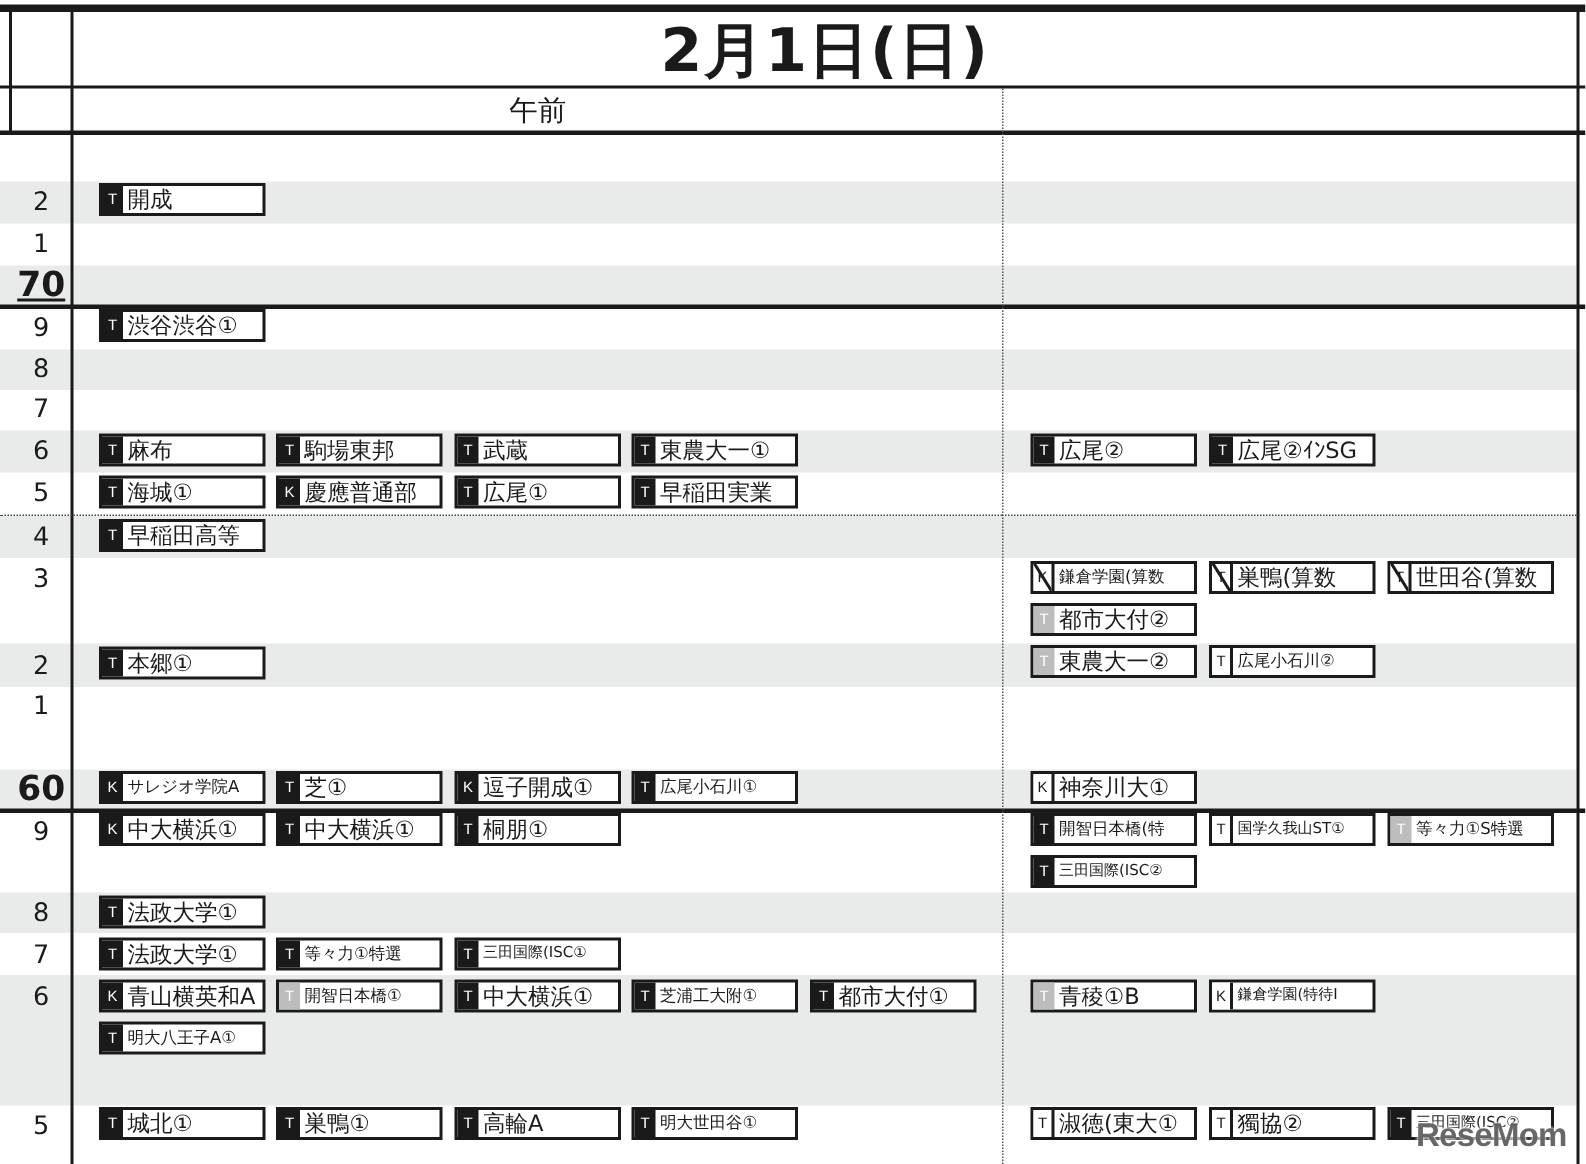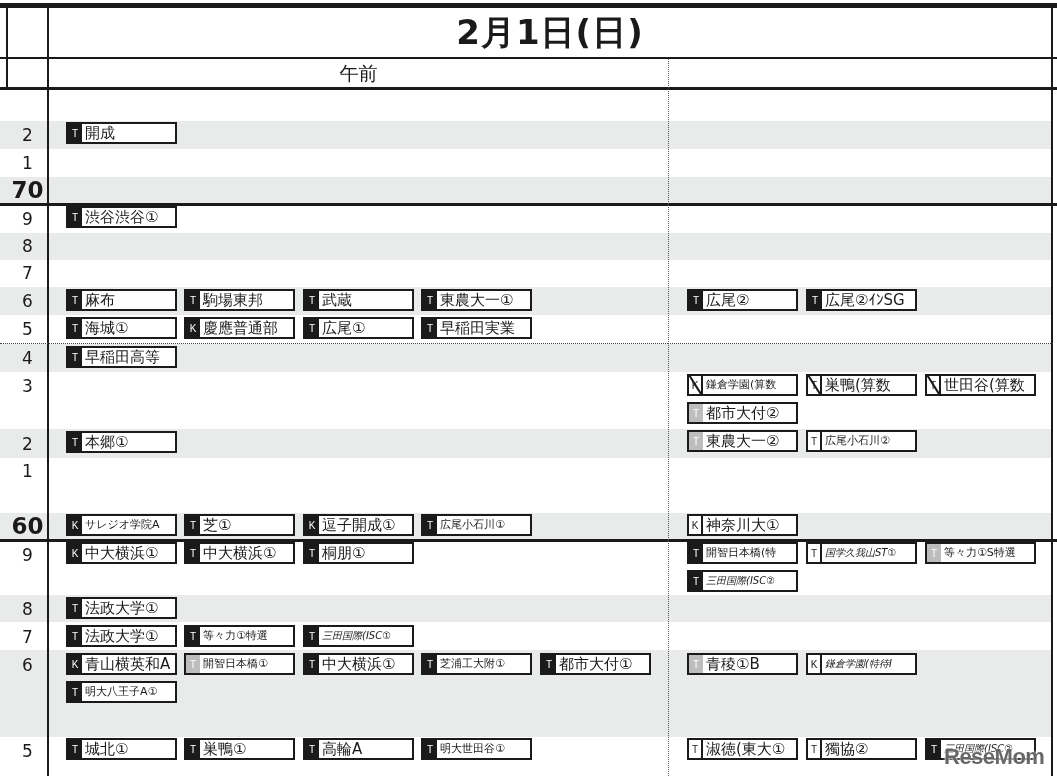--- a/index.html
+++ b/index.html
@@ -13,21 +13,21 @@
   .vline-left { position: absolute; left: 6px; top: 8px; width: 2px; height: 82px; background: #1a1a1a; }
   .vline-score { position: absolute; left: 47px; top: 8px; width: 2px; height: 768px; background: #1a1a1a; }
   .vline-right { position: absolute; left: 1051px; top: 8px; width: 2px; height: 768px; background: #1a1a1a; }
   .hline { position: absolute; background: #1a1a1a; }
   .dot-v { position: absolute; left: 668px; width: 0; border-left: 1px dotted #555; }
   .dot-h { position: absolute; left: 0; width: 668px; height: 0; border-top: 1px dotted #444; }
   .dot-h2 { position: absolute; left: 668px; width: 385px; height: 0; border-top: 1px dotted #444; }
 
   .title { position: absolute; left: 49px; top: 8px; width: 1002px; height: 50px;
            display: flex; align-items: center; justify-content: center;
-           font-size: 34px; font-weight: bold; letter-spacing: 1px; }
+           font-size: 40px; font-weight: bold; letter-spacing: 1px; }
   .half-label { position: absolute; top: 60px; height: 28px; display: flex; align-items: center;
                 justify-content: center; font-size: 19px; font-weight: normal; }
 
   
   .row { position: absolute; left: 0; width: 1051px; }
   .row.gray { background: #e9eaea; }
   .score { position: absolute; left: 8px; width: 39px; text-align: center; font-size: 17px; line-height: 28px; }
   .score.big { font-size: 23px; font-weight: bold; line-height: 28px; }
 
   
@@ -36,21 +36,21 @@
   .tag .badge { width: 14px; flex: 0 0 14px; display: flex; align-items: center; justify-content: center;
                 font-size: 10px; font-family: "Liberation Sans", sans-serif; position: relative; }
   .tag.black .badge { background: #1a1a1a; color: #fff; }
   .tag.gray .badge { background: #bdbdbd; color: #fff; }
   .tag.white .badge { background: #fff; color: #1a1a1a; border-right: 2px solid #1a1a1a; }
   .tag.slash .badge { background: #fff; color: #1a1a1a; border-right: 2px solid #1a1a1a; overflow: hidden; }
   .tag.slash .badge::after { content: ""; position: absolute; left: 6px; top: -3px; width: 2px; height: 26px;
                              background: #1a1a1a; transform: rotate(-32deg); }
   .tag .name { flex: 1; padding-left: 3px; font-size: 15px; line-height: 18px; white-space: nowrap; overflow: hidden; }
   .tag .name.sm { font-size: 11px; }
-  .tag .name.xs { font-size: 10px; font-style: italic; }
+  .tag .name.xs { font-size: 10px; }
 
   .watermark { position: absolute; left: 944px; top: 744px; font-family: "Liberation Sans", sans-serif;
                font-weight: bold; font-size: 22px; color: rgba(60,60,60,0.78); letter-spacing: -0.5px;
                text-shadow: 0 0 2px #fff, 0 0 3px #fff; }
 </style>
 </head>
 <body>
 
 <div class="sheet">
 
@@ -84,21 +84,21 @@
   <div class="hline" style="left:0;top:539px;width:1057px;height:3px;"></div>
   <div class="dot-h" style="top:343px;"></div>
   <div class="dot-h2" style="top:343px;"></div>
   <div class="dot-v" style="top:59px;height:717px;"></div>
 
   <div class="title">2月1日(日)</div>
   <div class="half-label" style="left:49px;width:619px;">午前</div>
 
   <div class="score" style="top:121px;">2</div>
   <div class="score" style="top:149px;">1</div>
-  <div class="score big" style="top:176px;">70</div>
+  <div class="score big" style="top:176px;text-decoration:underline;">70</div>
   <div class="score" style="top:205px;">9</div>
   <div class="score" style="top:232px;">8</div>
   <div class="score" style="top:259px;">7</div>
   <div class="score" style="top:287px;">6</div>
   <div class="score" style="top:315px;">5</div>
   <div class="score" style="top:344px;">4</div>
   <div class="score" style="top:372px;">3</div>
   <div class="score" style="top:430px;">2</div>
   <div class="score" style="top:457px;">1</div>
   <div class="score big" style="top:512px;">60</div>

